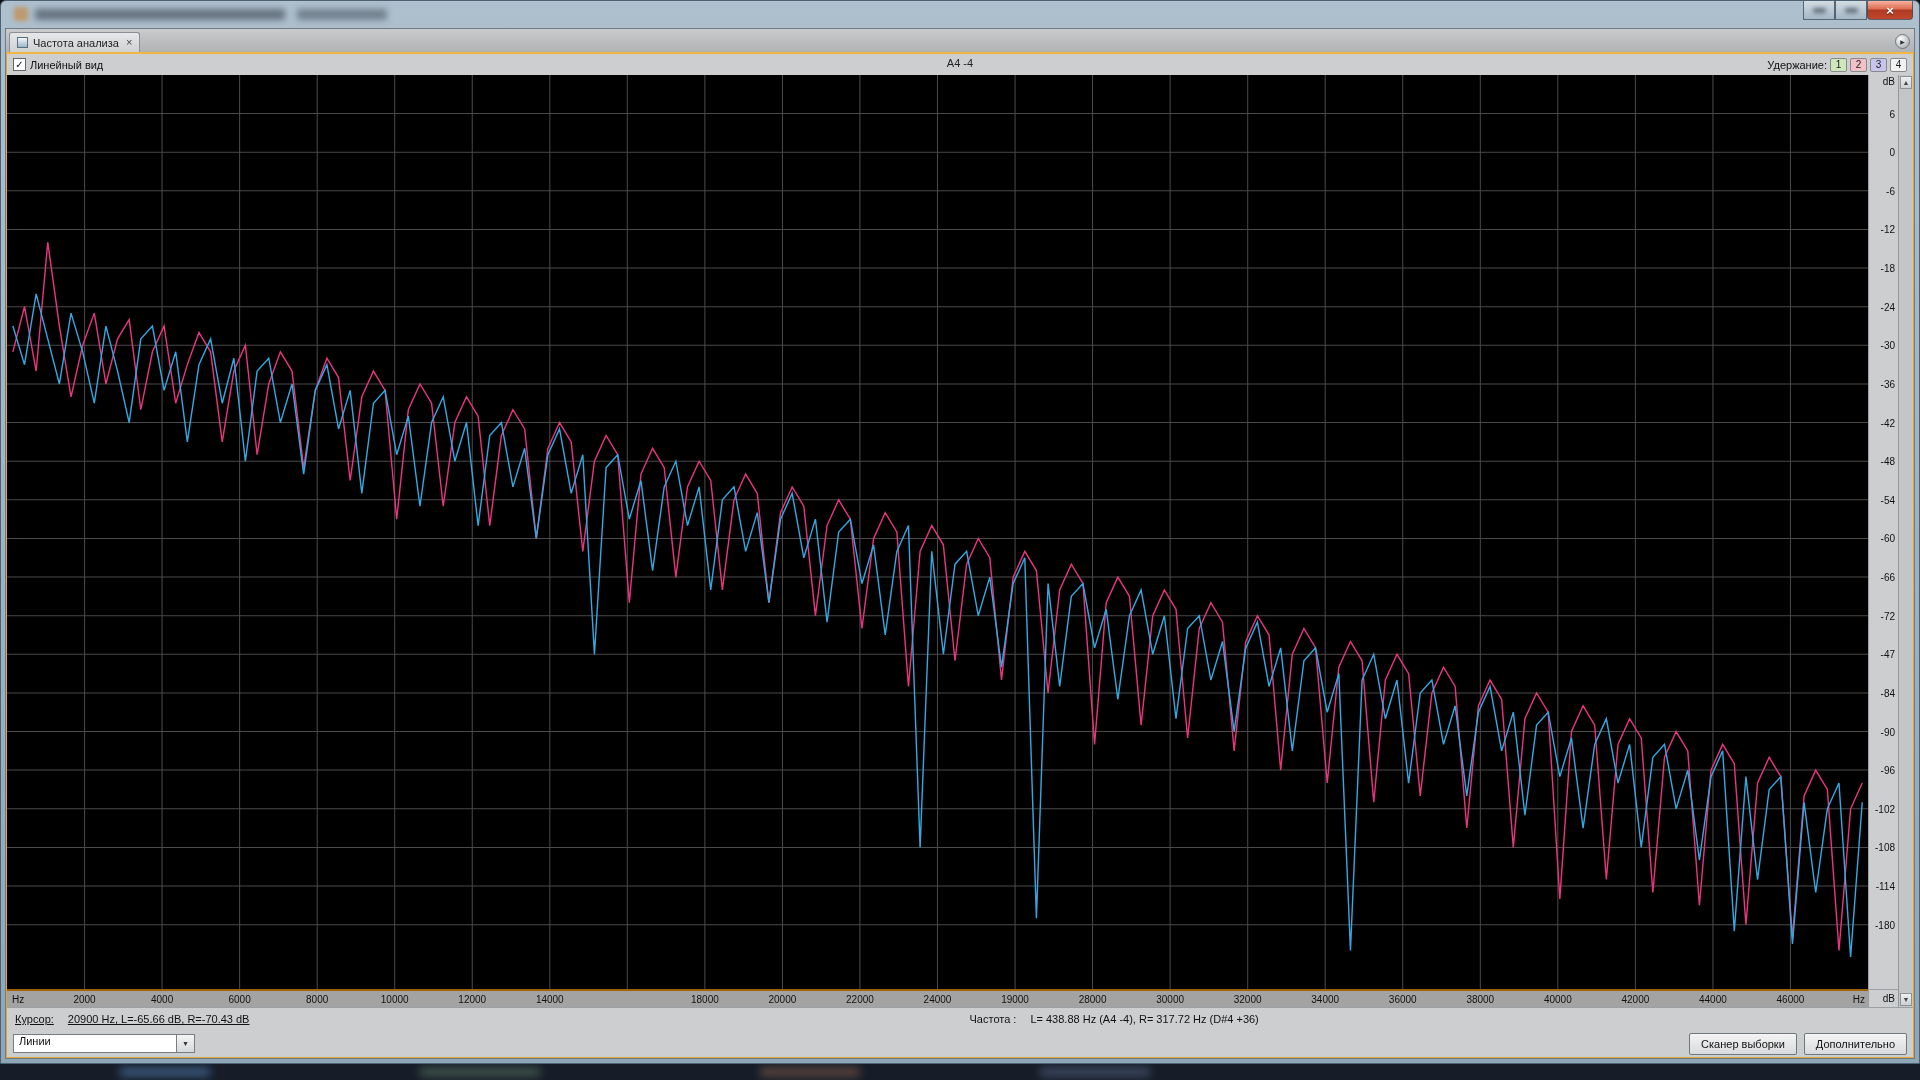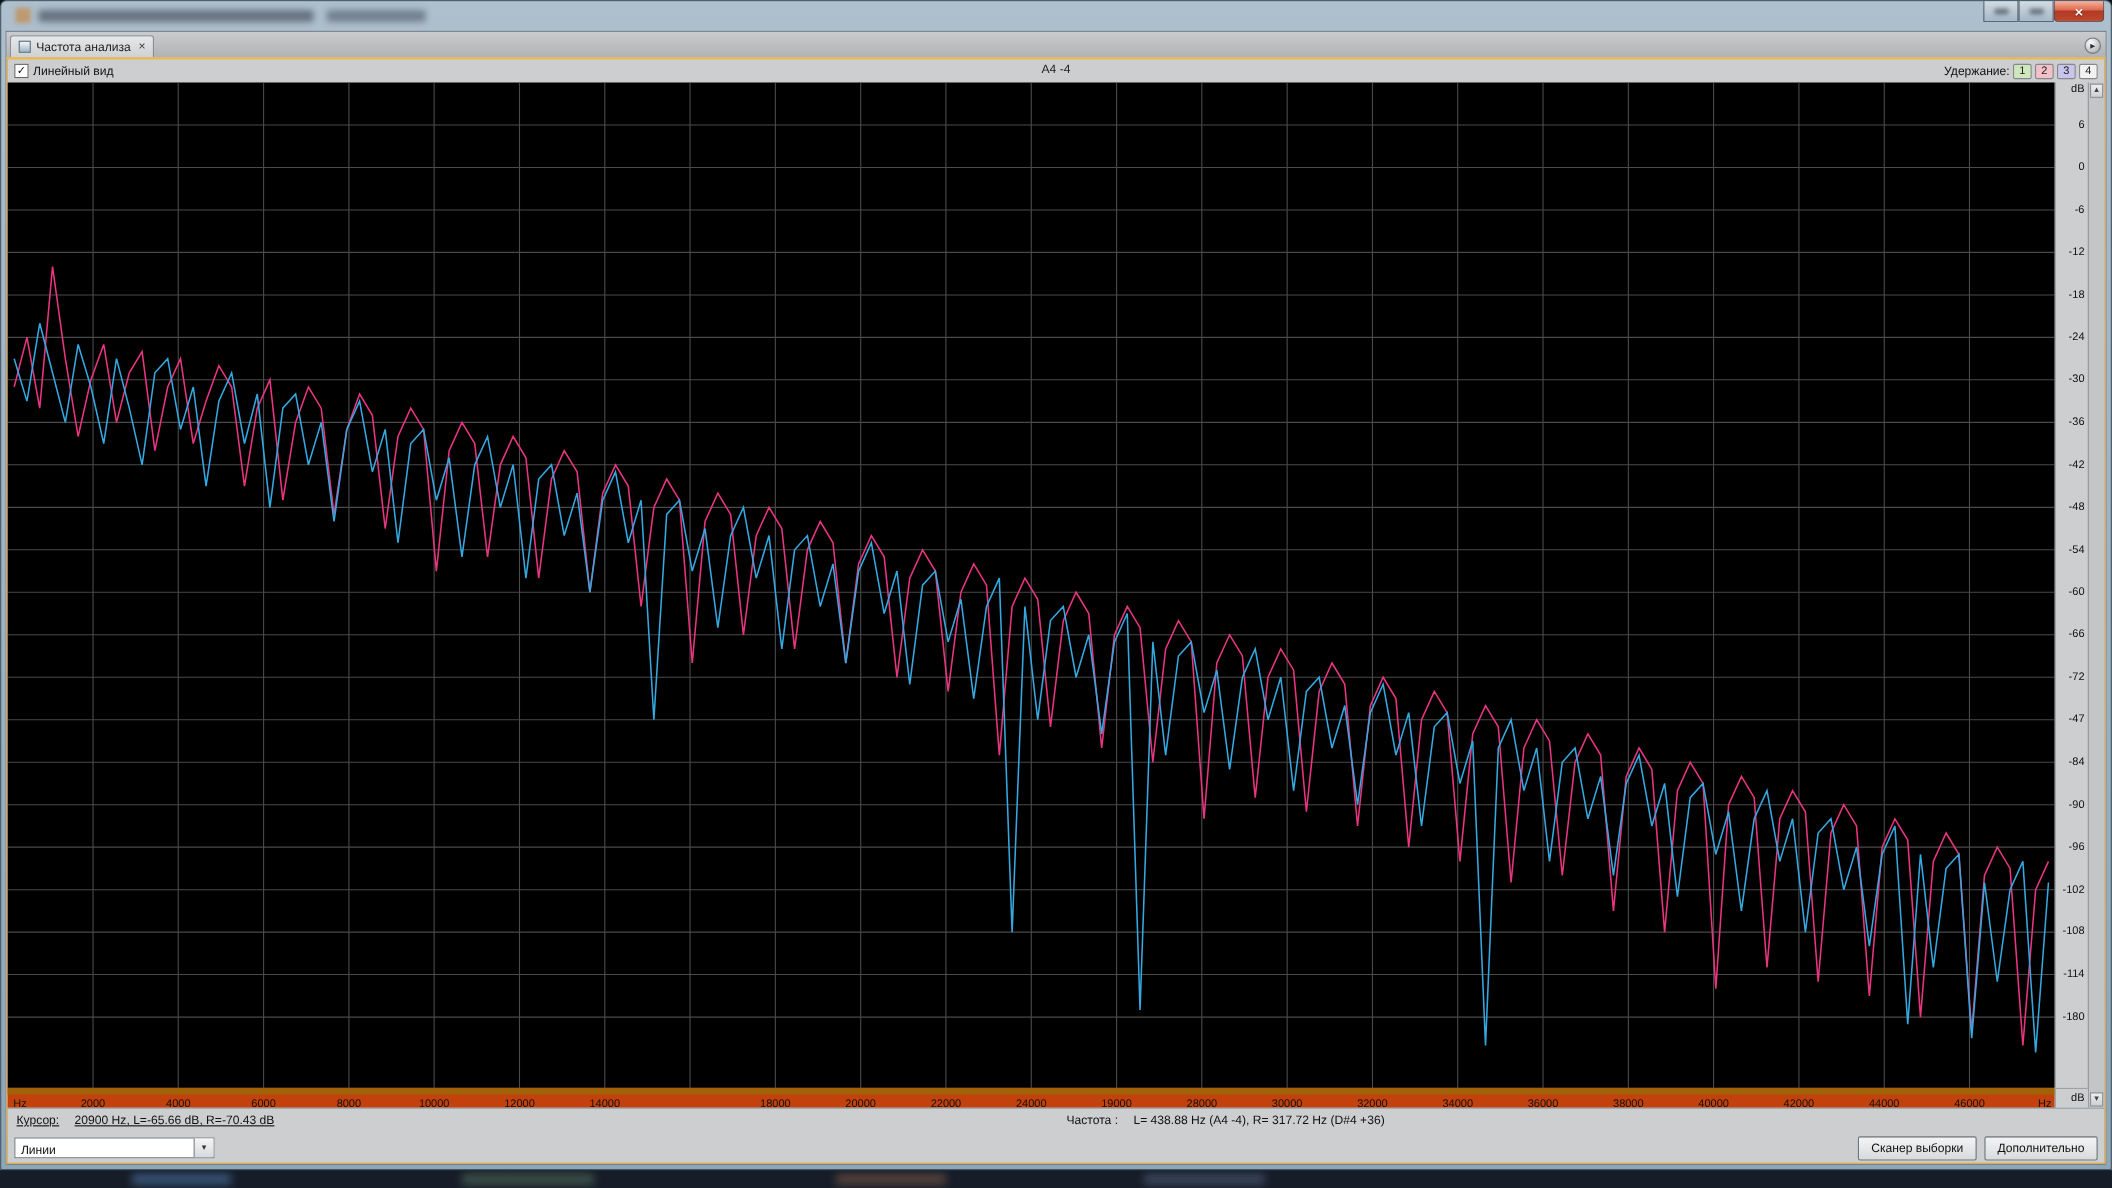--- a/index.html
+++ b/index.html
@@ -51,36 +51,36 @@
   .plot-canvas svg{position:absolute;inset:0;width:100%;height:100%;display:block;}
   .y-gutter{grid-column:2;grid-row:1;background:#ccced0;border-left:1px solid #9aa0a4;
     position:relative;font-size:10px;color:#111;}
   .y-tick{position:absolute;right:3px;transform:translateY(-50%);}
   .y-unit-top{position:absolute;right:3px;top:1px;}
   .vscroll{grid-column:3;grid-row:1 / span 2;background:#c3c5c7;border-left:1px solid #9298
     9c;border-left:1px solid #92989c;position:relative;}
   .scroll-arrow{position:absolute;left:1px;right:1px;height:13px;background:linear-gradient(#efefef,#cdcfd1);
     border:1px solid #8d9296;font-size:7px;display:flex;align-items:center;justify-content:center;color:#444;box-sizing:border-box;}
   .scroll-arrow.up{top:1px;} .scroll-arrow.down{bottom:1px;}
-  .x-gutter{grid-column:1;grid-row:2;background:#c2410c;border-top:6px solid #a16207;
+  .x-gutter{grid-column:1;grid-row:2;background:#a3a3a3;border-top:2px solid #a16207;
     position:relative;font-size:10px;color:#111;overflow:hidden;}
   .x-tick{position:absolute;top:3px;transform:translateX(-50%);}
   .x-unit-left{position:absolute;left:5px;top:3px;}
   .x-unit-right{position:absolute;right:3px;top:3px;}
   .corner{grid-column:2;grid-row:2;background:#ccced0;border-top:1px solid #9aa0a4;border-left:1px solid #9aa0a4;
     position:relative;font-size:10px;color:#111;}
   .corner span{position:absolute;right:3px;top:3px;}
   
   .statusrow{height:22px;flex:0 0 auto;border-top:1px solid #9aa0a4;display:flex;align-items:center;
     padding:0 8px;font-size:11px;color:#111;position:relative;text-decoration:underline;}
   .statusrow .cursor-label{margin-right:14px;}
   .freq-group{position:absolute;left:50.5%;display:flex;gap:14px;}
   .bottomrow{height:27px;flex:0 0 auto;display:flex;align-items:center;padding:0 6px;gap:6px;}
   .dropdown{width:182px;height:19px;background:#fff;border:1px solid #767e84;display:flex;
-    align-items:flex-end;font-size:11px;color:#111;box-sizing:border-box;}
+    align-items:flex-start;font-size:11px;color:#111;box-sizing:border-box;}
   .dropdown .val{padding-left:5px;}
   .dd-btn{margin-left:auto;width:17px;height:17px;background:linear-gradient(#f5f5f5,#d7d9db);
     border-left:1px solid #767e84;display:flex;align-items:center;justify-content:center;font-size:7px;color:#333;}
   .btns{margin-left:auto;display:flex;gap:7px;}
   .btn{height:20px;padding:0 11px;font-size:11px;color:#111;display:flex;align-items:center;
     background:linear-gradient(#f4f4f4,#d8dadc);border:1px solid #707density8;border:1px solid #70787e;border-radius:2px;}
   
   .taskbar{position:absolute;left:0;right:0;bottom:0;height:16px;background:#161d28;overflow:hidden;}
   .taskbar .blob{top:3px;height:10px;filter:blur(4px);border-radius:2px;}
 </style>

